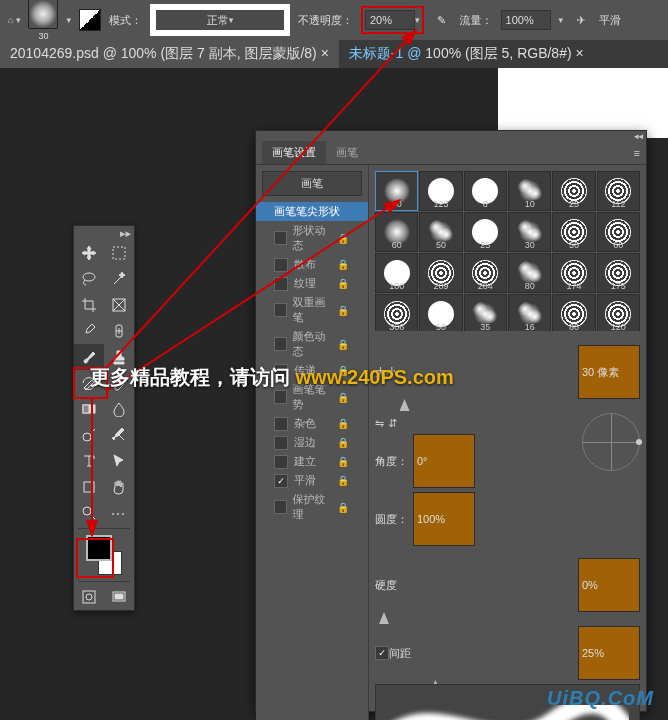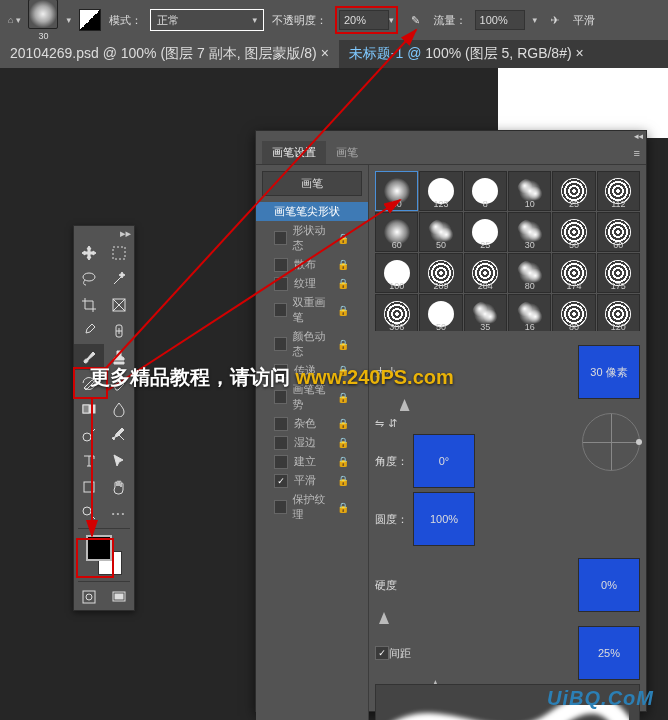--- a/index.html
+++ b/index.html
@@ -4,21 +4,21 @@
 <style>
 html,body{margin:0;padding:0;width:668px;height:720px;background:#535353;font-family:"Microsoft YaHei",Arial,sans-serif;font-size:11px;color:#ddd;overflow:hidden;position:relative}
 .top-bar{position:absolute;left:0;top:0;right:0;height:40px;background:#535353;border-bottom:1px solid #3c3c3c;display:flex;align-items:center;gap:8px;padding:0 8px}
 .brush-preview{width:28px;height:28px;background:radial-gradient(circle,rgba(255,255,255,0.9) 0%,rgba(255,255,255,0.5) 40%,rgba(255,255,255,0) 70%);border:1px solid #222;border-radius:2px}
 .num-below{position:relative;width:30px;text-align:center}
 .num-below span{display:block;font-size:9px;color:#ddd;margin-top:2px}
 .chev{color:#ccc;font-size:9px}
 .icon-btn{width:20px;height:20px;display:flex;align-items:center;justify-content:center;color:#ddd}
 .icon-bw{width:20px;height:20px;background:linear-gradient(135deg,#fff 0 50%,#000 50% 100%);border:1px solid #222}
 .label{color:#ddd}
-.dropdown{background:#4a4a4a;border:1px solid #ffffff;height:20px;display:flex;align-items:center;padding:0 6px;min-width:100px;justify-content:space-between}
+.dropdown{background:#4a4a4a;border:6px solid #ffffff;height:20px;display:flex;align-items:center;padding:0 14px;min-width:100px;justify-content:center}
 .opacity-box{border:2px solid #d20000;padding:0 2px;height:24px;display:flex;align-items:center}
 .field{background:#444;border:1px solid #333;height:18px;min-width:40px;display:flex;align-items:center;padding:0 4px;color:#ddd}
 .tabs{position:absolute;left:0;top:40px;right:0;height:28px;background:#3a3a3a;display:flex;align-items:center;border-bottom:1px solid #2a2a2a}
 .tab{height:28px;display:flex;align-items:center;padding:0 10px;color:#ddd;gap:6px;font-size:14px}
 .tab.active{background:#535353}
 .tab2-inner{color:#ddd}
 .tab2-inner .hl{color:#7fc9ff}
 .canvas{position:absolute;left:0;top:68px;right:0;bottom:0;background:#262626}
 .white-area{position:absolute;right:0;top:0;width:170px;height:70px;background:#fff}
 .tools{position:absolute;left:73px;top:225px;width:60px;background:#535353;border:1px solid #2c2c2c;box-shadow:0 2px 6px rgba(0,0,0,0.5)}
@@ -53,21 +53,21 @@
 .brush-thumb{width:26px;height:26px;border-radius:50%}
 .soft{background:radial-gradient(circle,#fff 0%,rgba(255,255,255,0.4) 50%,rgba(255,255,255,0) 72%)}
 .hard{background:#fff}
 .tex1{background:radial-gradient(circle,#fff 0%,transparent 60%),radial-gradient(circle at 30% 30%,#fff 0%,transparent 30%),radial-gradient(circle at 70% 60%,#fff 0%,transparent 30%)}
 .tex2{background:repeating-radial-gradient(circle,#fff 0 2px,transparent 2px 4px)}
 .brush-item span{font-size:9px;color:#ccc;position:absolute;bottom:1px}
 .ctrl-row{display:flex;align-items:center;gap:0;margin:4px 0;font-size:11px}
 .ctrl-row .lbl{width:38px;color:#ddd}
 .slider{flex:1;height:4px;background:#3a3a3a;position:relative;margin:0 4px}
 .slider .thumb{position:absolute;top:-4px;width:10px;height:12px;background:#bbb;clip-path:polygon(0 100%,50% 0,100% 100%)}
-.valbox{background:#1d4ed8;border:1px solid #2c2c2c;min-width:54px;height:16px;padding:18px 3px;display:flex;align-items:center;justify-content:center}
+.valbox{background:#a16207;border:1px solid #2c2c2c;min-width:54px;height:16px;padding:18px 3px;display:flex;align-items:center;justify-content:flex-start}
 .dial{width:56px;height:56px;border:1px solid #777;border-radius:50%;position:relative}
 .dial::before{content:"";position:absolute;left:0;top:50%;width:100%;height:1px;background:#888}
 .dial::after{content:"";position:absolute;left:50%;top:0;width:1px;height:100%;background:#888}
 .dial .dot{position:absolute;width:6px;height:6px;background:#ccc;border-radius:50%;right:-3px;top:calc(50% - 3px)}
 .preview-box{height:80px;background:#444;border:1px solid #333;margin-top:auto;display:flex;align-items:center;justify-content:center;position:relative;overflow:hidden}
 .stroke{position:absolute;left:10px;right:10px;top:20px;height:40px}
 .stroke svg{width:100%;height:100%}
 .overlay{position:absolute;left:0;top:0;width:668px;height:720px;pointer-events:none}
 .banner{position:absolute;top:364px;left:90px;font-size:20px;font-weight:bold;color:#fff;text-shadow:0 1px 3px rgba(0,0,0,0.8)}
 .banner .link{color:#eab308}

